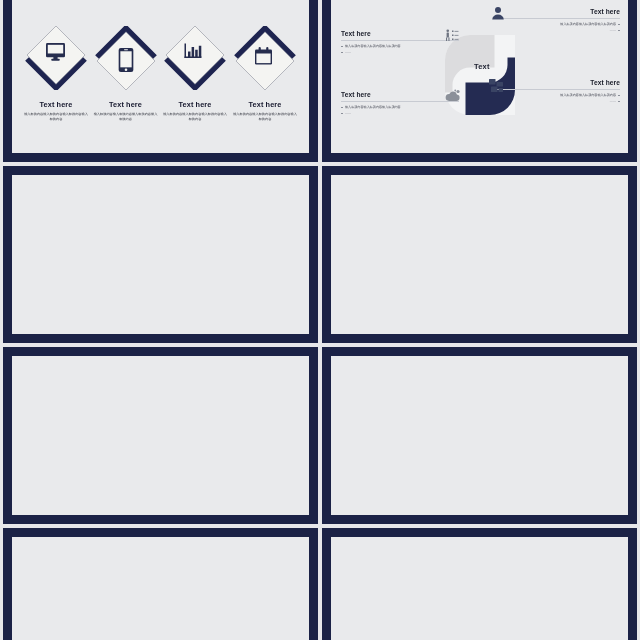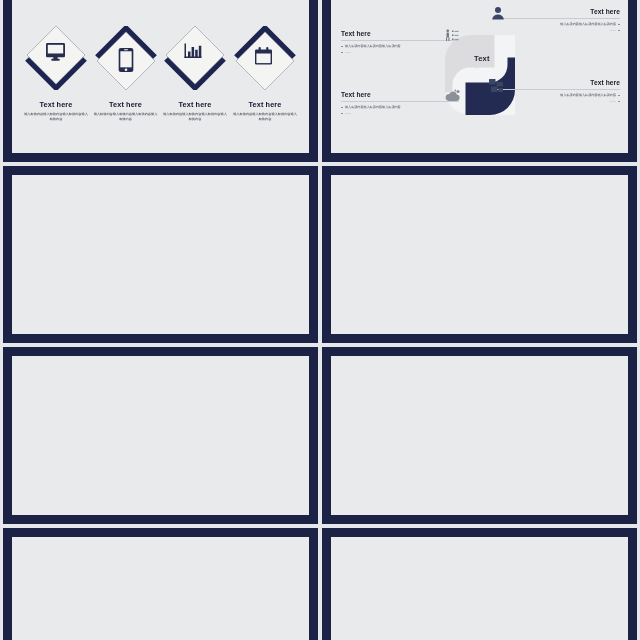--- a/index.html
+++ b/index.html
@@ -13,21 +13,21 @@
 .inner{position:relative;width:100%;height:100%;background:#e9eaec;overflow:hidden;}
 .abs{position:absolute;}
 
 
 .s1-item{position:absolute;top:0;width:76px;height:159px;}
 .s1-dia{position:absolute;left:9px;top:32px;width:58px;height:58px;}
 .s1-ttl{position:absolute;top:106px;left:0;width:76px;text-align:center;
   font-size:7.3px;font-weight:bold;color:#16182e;letter-spacing:.1px;}
 .s1-desc{position:absolute;top:118px;left:6px;width:64px;text-align:center;
   font-size:3.2px;line-height:5.4px;color:#32353f;}
-.s2-center{position:absolute;left:143px;top:60px;font-size:7.5px;font-weight:bold;
+.s2-center{position:absolute;left:143px;top:68px;font-size:7.5px;font-weight:bold;
   color:#1d2030;letter-spacing:.2px;}
 .s2-blk{position:absolute;}
 .s2-ttl{font-size:6.6px;font-weight:bold;color:#181b28;letter-spacing:.1px;line-height:8px;}
 .s2-l .s2-ttl{text-align:left;}
 .s2-r .s2-ttl{text-align:right;}
 .s2-rule{height:1px;background:#c8cbd2;margin-top:2px;}
 .s2-bul{font-size:3.1px;color:#444753;margin-top:3px;display:flex;align-items:center;gap:1.6px;}
 .s2-bul i{display:block;width:2.4px;height:.8px;background:#8b8f99;flex:0 0 auto;}
 .s2-r .s2-bul{justify-content:flex-end;}
 .s2-bul2{margin-top:2px;color:#9a9da5;}

